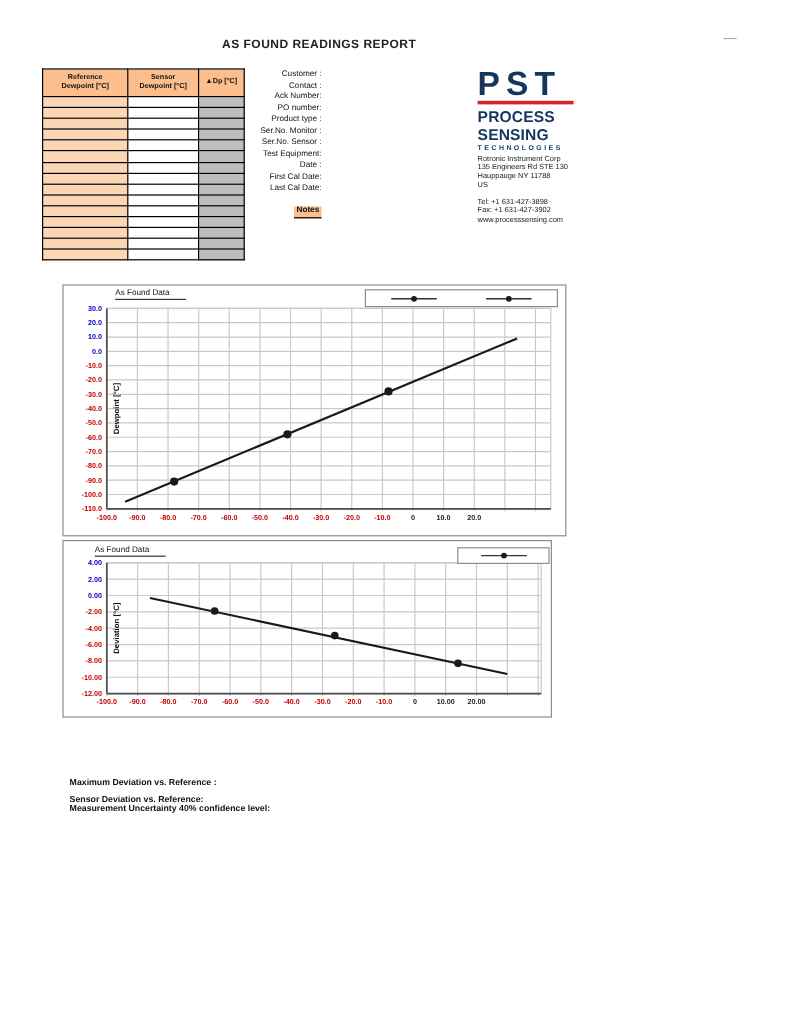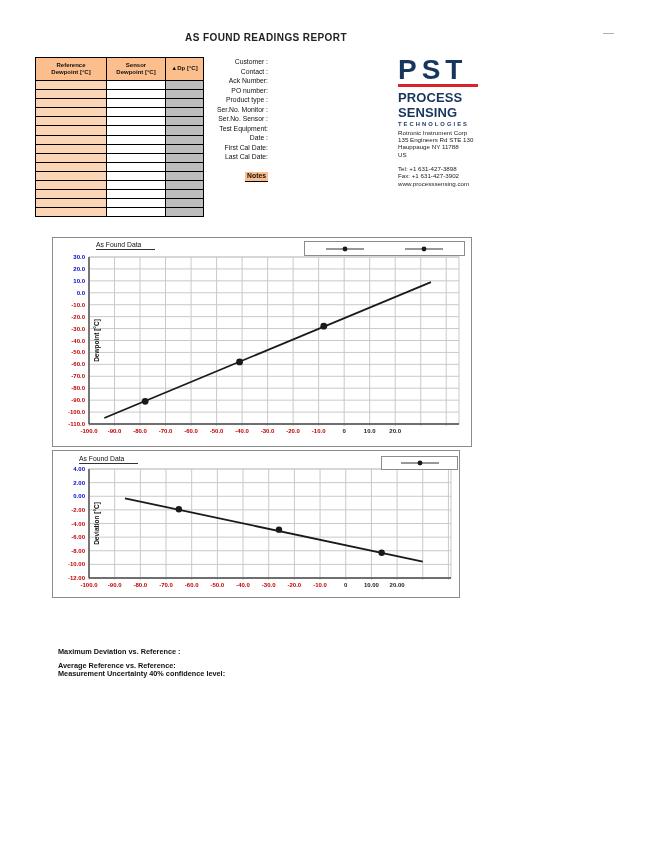--- a/index.html
+++ b/index.html
@@ -329,17 +329,17 @@
     <div class="legend" id="legend2">
         <svg width="44" height="10">
           <line x1="3" y1="5" x2="41" y2="5" stroke="#333" stroke-width="1.2"></line>
           <circle cx="22" cy="5" r="2.4" fill="#1a1a1a"></circle>
         </svg>
       </div>
   </div>
 
   <div class="summary" id="summary">
       <div class="summary-line first">Maximum Deviation vs. Reference :</div>
-      <div class="summary-line">Average Reference vs. Reference:</div>
+      <div class="summary-line">Sensor Deviation vs. Reference:</div>
       <div class="summary-line">Measurement Uncertainty 40% confidence level:</div>
     </div>
 
 </div>
 
 </body></html>

